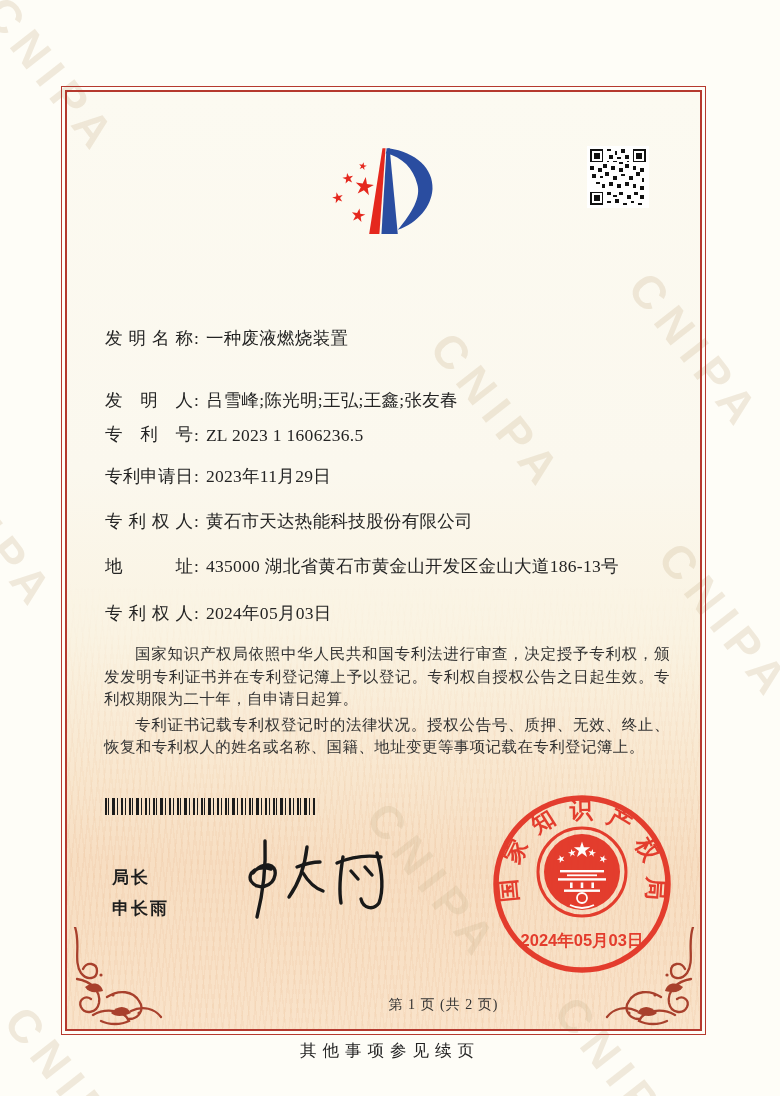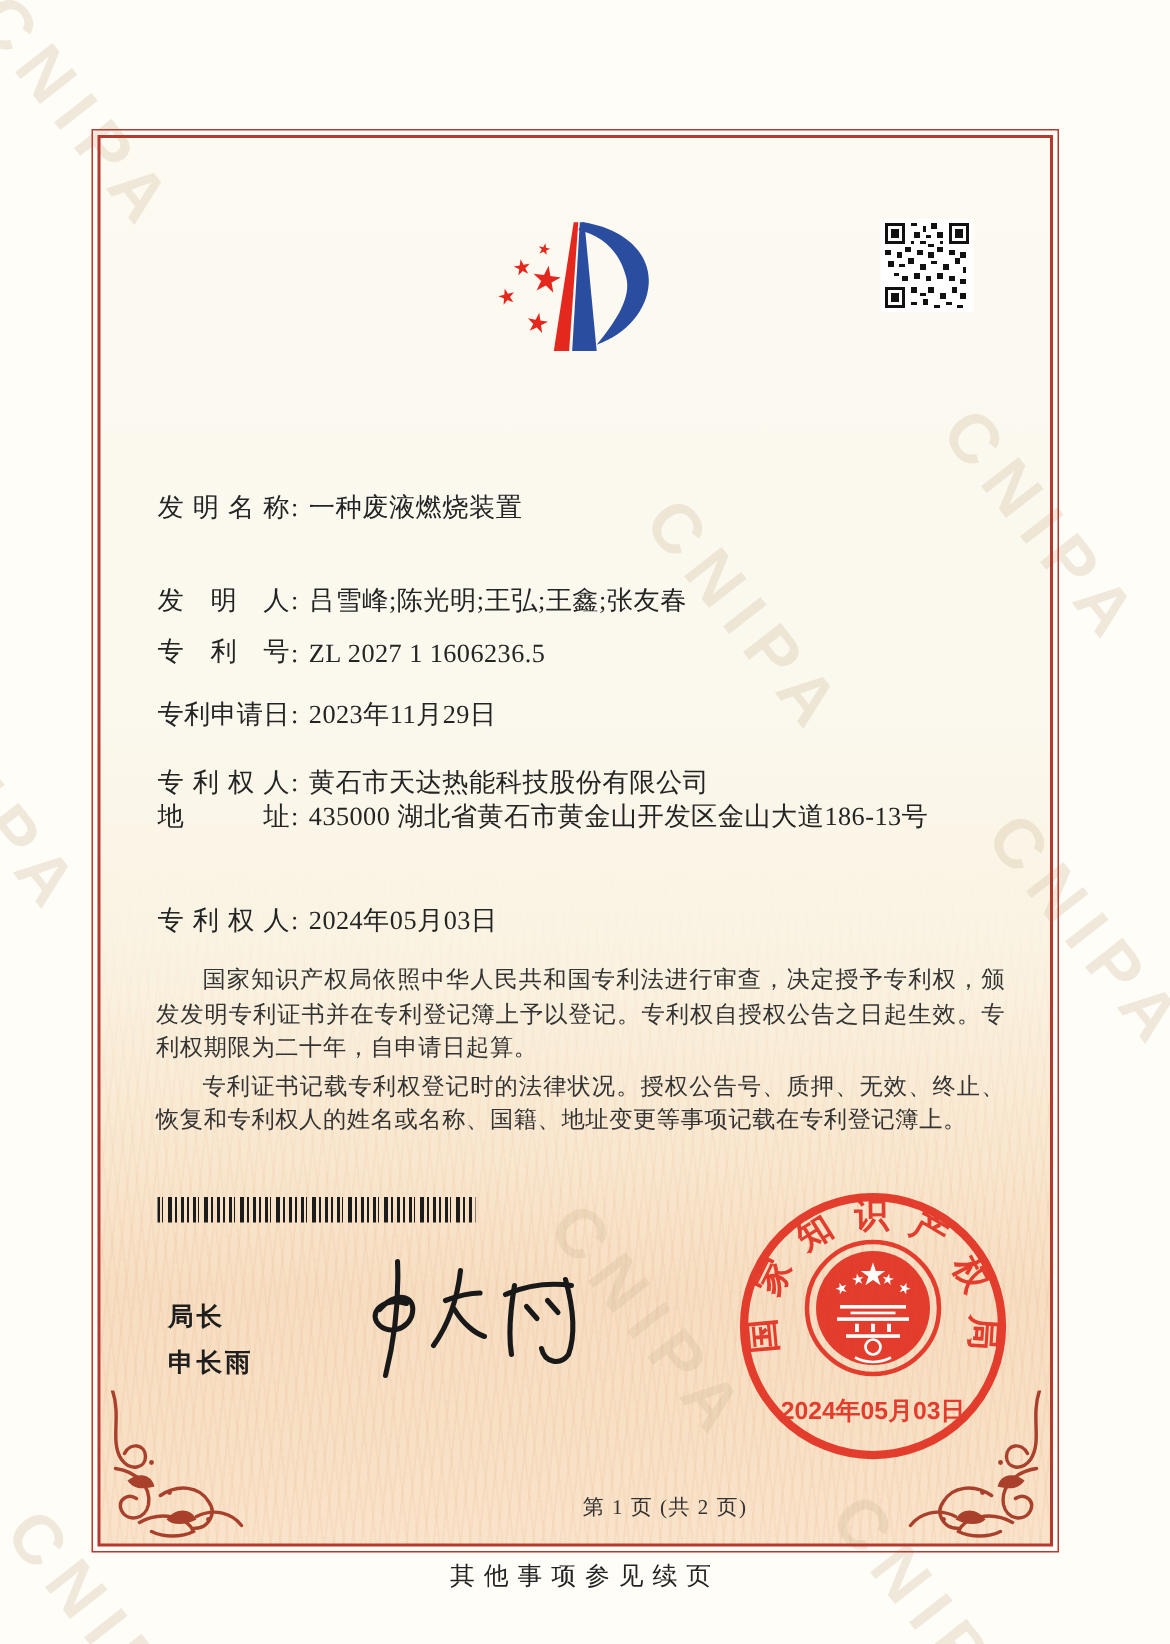--- a/index.html
+++ b/index.html
@@ -197,29 +197,29 @@
     </svg>
 
 
     <div class="frow" style="top:326px">
       <span class="flabel">发明名称</span><span class="colon">:</span><span class="fvalue">一种废液燃烧装置</span>
     </div>
     <div class="frow" style="top:388px">
       <span class="flabel">发明人</span><span class="colon">:</span><span class="fvalue">吕雪峰;陈光明;王弘;王鑫;张友春</span>
     </div>
     <div class="frow" style="top:422px">
-      <span class="flabel">专利号</span><span class="colon">:</span><span class="fvalue">ZL 2027 1 1606236.5</span>
+      <span class="flabel">专利号</span><span class="colon">:</span><span class="fvalue">ZL 2023 1 1606236.5</span>
     </div>
     <div class="frow" style="top:464px">
       <span class="flabel">专利申请日</span><span class="colon">:</span><span class="fvalue">2023年11月29日</span>
     </div>
     <div class="frow" style="top:509px">
       <span class="flabel">专利权人</span><span class="colon">:</span><span class="fvalue">黄石市天达热能科技股份有限公司</span>
     </div>
-    <div class="frow" style="top:532px">
+    <div class="frow" style="top:554px">
       <span class="flabel">地址</span><span class="colon">:</span><span class="fvalue">435000 湖北省黄石市黄金山开发区金山大道186-13号</span>
     </div>
     <div class="frow" style="top:601px">
       <span class="flabel">专利权人</span><span class="colon">:</span><span class="fvalue">2024年05月03日</span>
     </div>
 
     <div class="paras">
       <p>国家知识产权局依照中华人民共和国专利法进行审查，决定授予专利权，颁发发明专利证书并在专利登记簿上予以登记。专利权自授权公告之日起生效。专利权期限为二十年，自申请日起算。</p>
       <p>专利证书记载专利权登记时的法律状况。授权公告号、质押、无效、终止、恢复和专利权人的姓名或名称、国籍、地址变更等事项记载在专利登记簿上。</p>
     </div>

